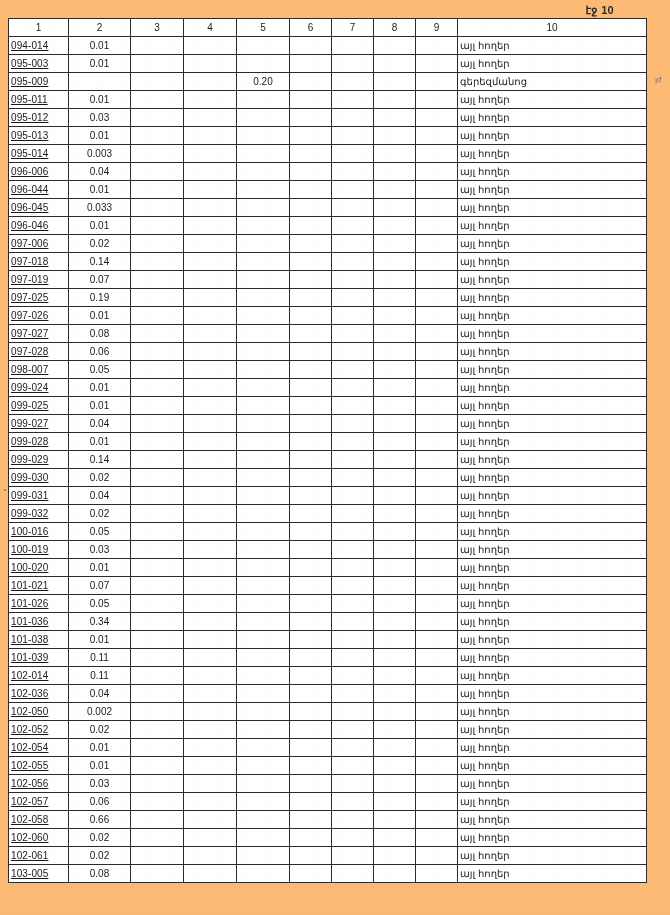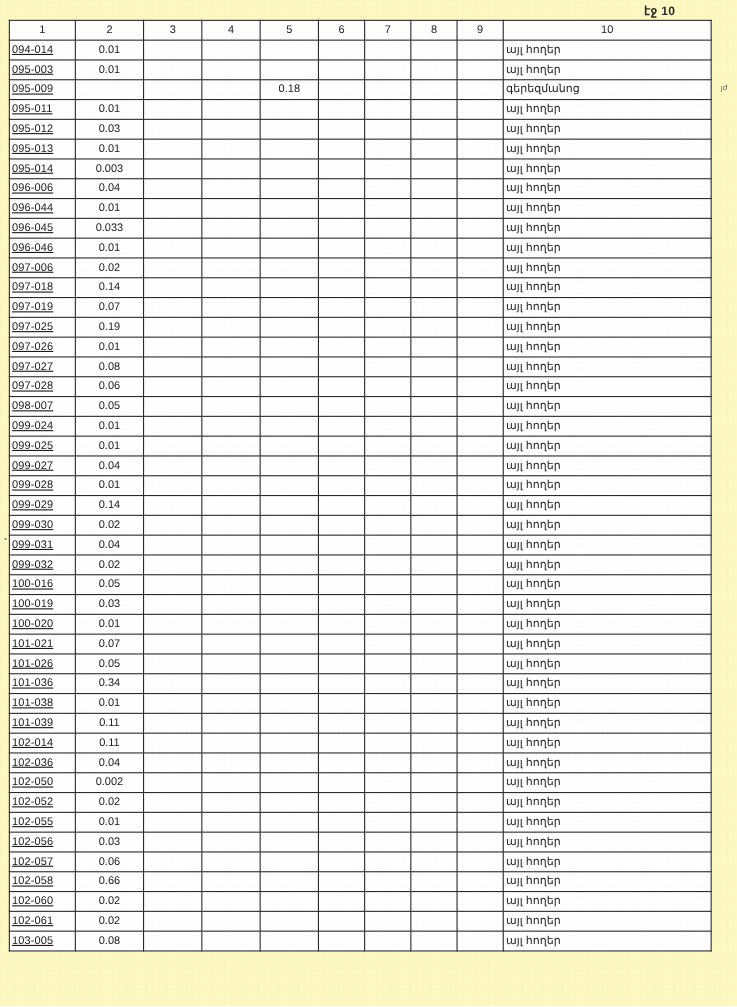--- a/index.html
+++ b/index.html
@@ -12,21 +12,21 @@
     height: 915px;
     font-family: "Liberation Sans", sans-serif;
     color: #1a1a1a;
     position: relative;
     overflow: hidden;
   }
   .page {
     position: relative;
     width: 670px;
     height: 915px;
-    background: #fef9c3;
+    background: #fdba74;
   }
   
   .page::after {
     content: "";
     position: absolute;
     inset: 0;
     pointer-events: none;
     background:
       repeating-linear-gradient(0deg, rgba(0,0,0,0.012) 0px, rgba(0,0,0,0) 2px, rgba(0,0,0,0) 4px),
       repeating-linear-gradient(90deg, rgba(0,0,0,0.010) 0px, rgba(0,0,0,0) 3px, rgba(0,0,0,0) 6px);
@@ -182,21 +182,21 @@
           <td class="c-val"></td>
           <td class="c-val"></td>
           <td class="c-val"></td>
           <td class="c-note">այլ հողեր</td>
         </tr>
         <tr>
           <td class="c-code">095-009</td>
           <td class="c-val"></td>
           <td class="c-val"></td>
           <td class="c-val"></td>
-          <td class="c-val">0.18</td>
+          <td class="c-val">0.20</td>
           <td class="c-val"></td>
           <td class="c-val"></td>
           <td class="c-val"></td>
           <td class="c-val"></td>
           <td class="c-note">գերեզմանոց</td>
         </tr>
         <tr>
           <td class="c-code">095-011</td>
           <td class="c-val">0.01</td>
           <td class="c-val"></td>
@@ -612,20 +612,32 @@
           <td class="c-val"></td>
           <td class="c-val"></td>
           <td class="c-val"></td>
           <td class="c-val"></td>
           <td class="c-val"></td>
           <td class="c-note">այլ հողեր</td>
         </tr>
         <tr>
           <td class="c-code">102-052</td>
           <td class="c-val">0.02</td>
+          <td class="c-val"></td>
+          <td class="c-val"></td>
+          <td class="c-val"></td>
+          <td class="c-val"></td>
+          <td class="c-val"></td>
+          <td class="c-val"></td>
+          <td class="c-val"></td>
+          <td class="c-note">այլ հողեր</td>
+        </tr>
+        <tr>
+          <td class="c-code">102-054</td>
+          <td class="c-val">0.01</td>
           <td class="c-val"></td>
           <td class="c-val"></td>
           <td class="c-val"></td>
           <td class="c-val"></td>
           <td class="c-val"></td>
           <td class="c-val"></td>
           <td class="c-val"></td>
           <td class="c-note">այլ հողեր</td>
         </tr>
         <tr>

